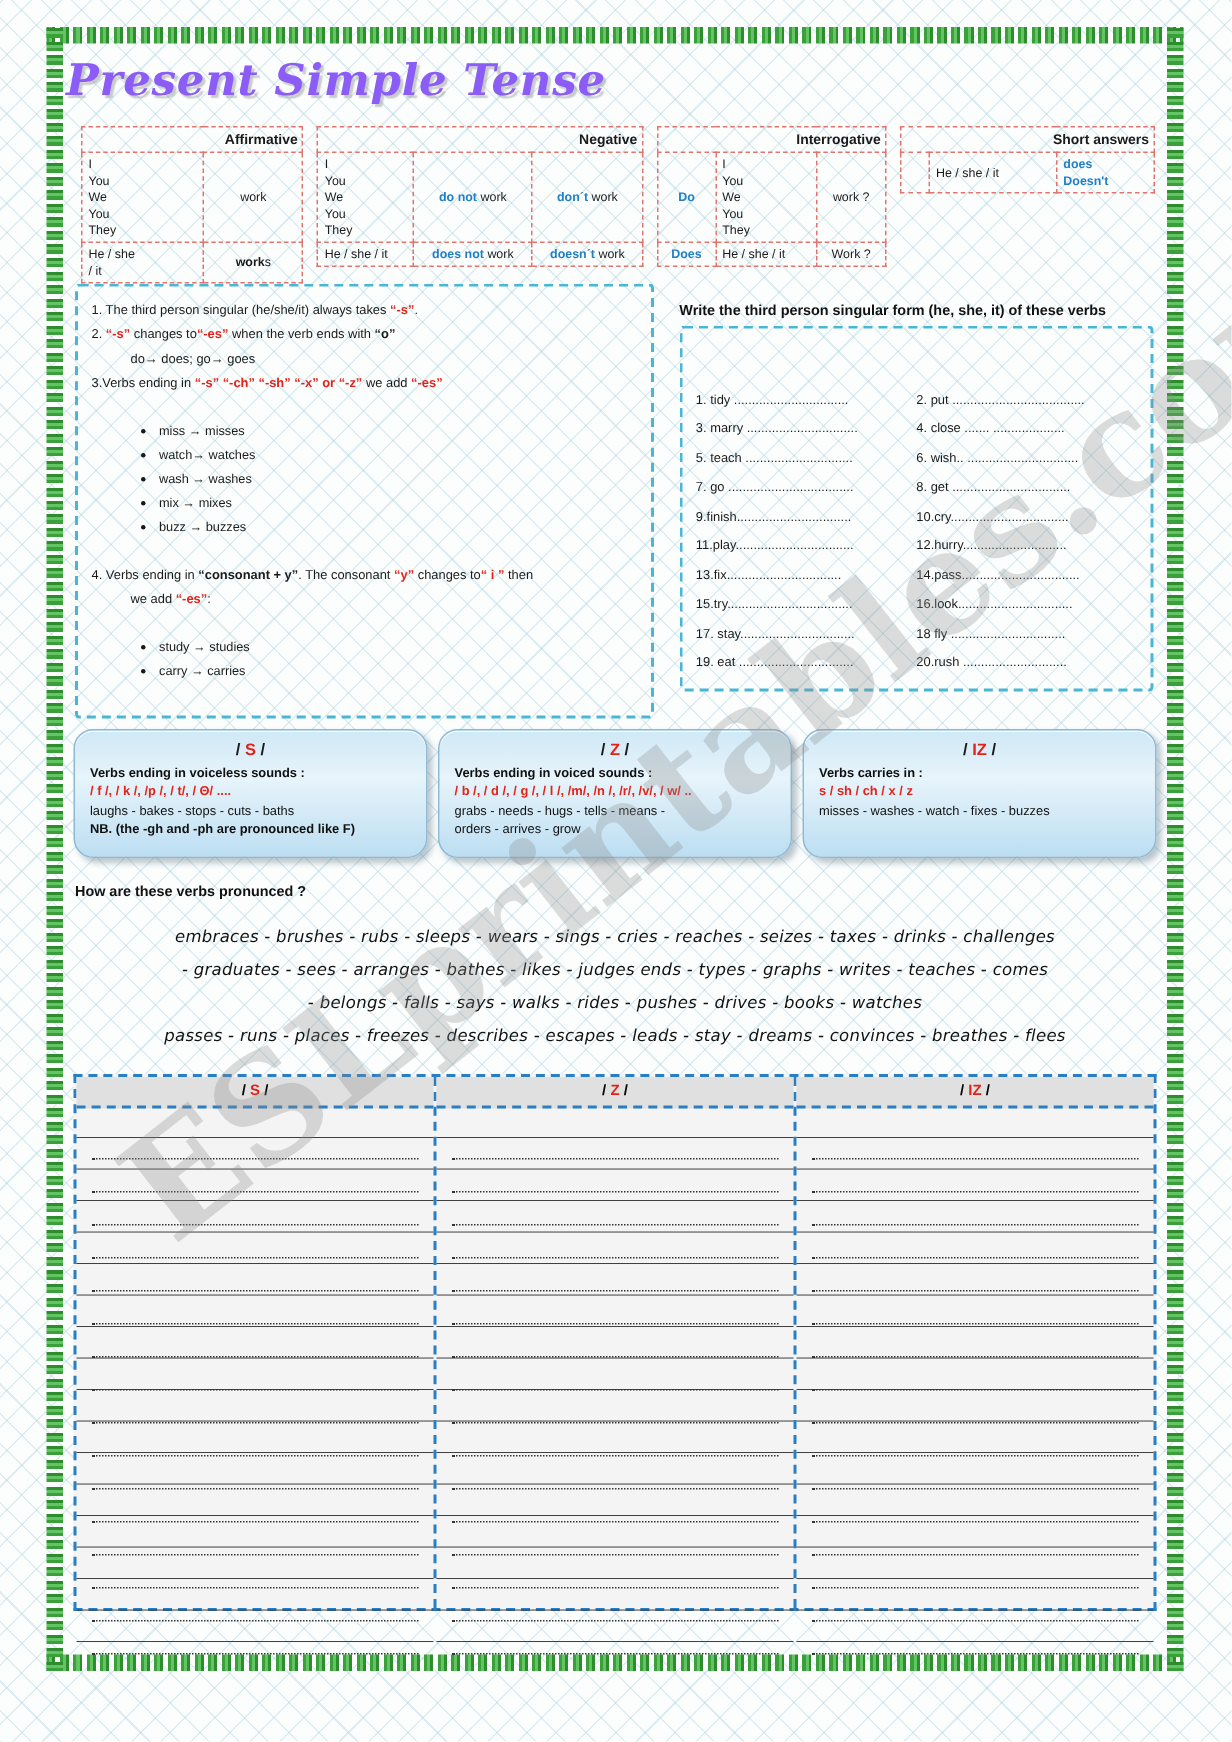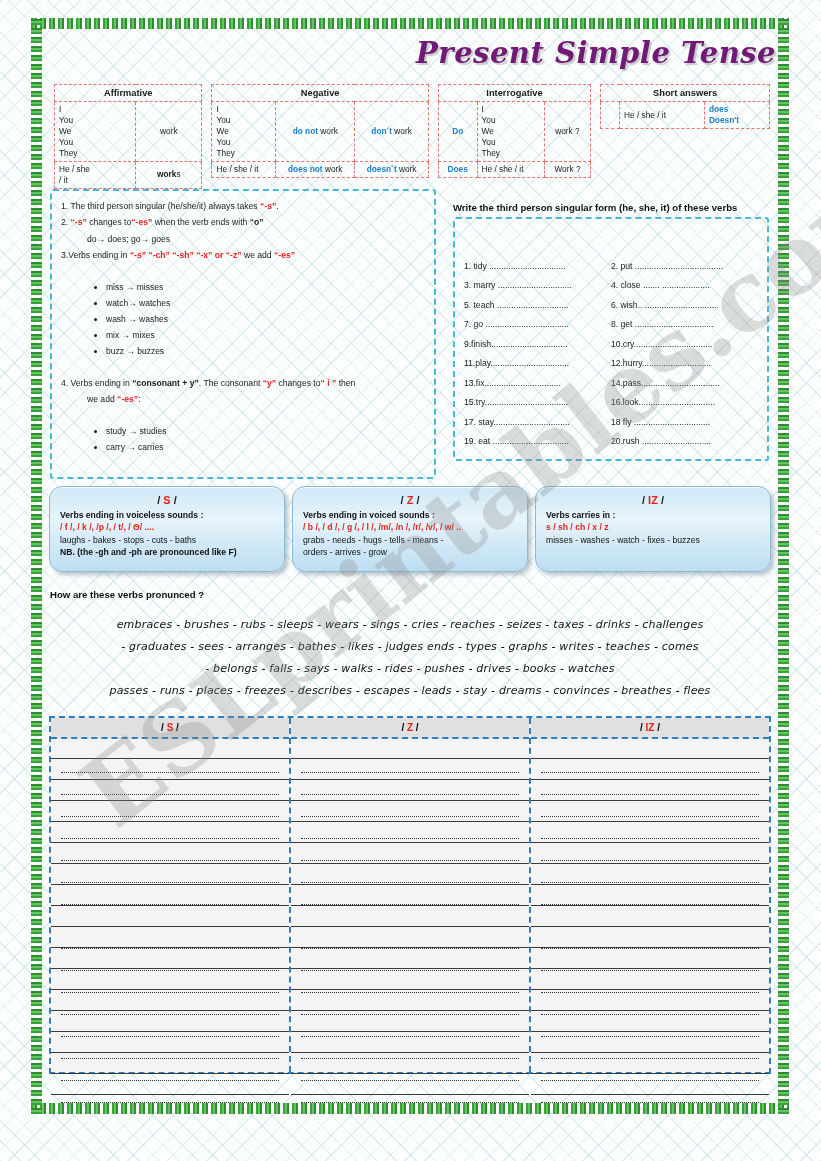--- a/index.html
+++ b/index.html
@@ -39,39 +39,39 @@
   .vine-bottom{bottom:0;}
   .vine-left{left:0;}
   .vine-right{right:0;}
 
   .sheet{
     position:absolute;left:44px;top:30px;width:732px;height:1072px;
   }
 
   
   .title{
-    text-align:right;font-family:"DejaVu Serif",serif;
-    font-style:italic;font-weight:bold;font-size:29px;color:#701a75;
+    text-align:left;font-family:"DejaVu Serif",serif;
+    font-style:italic;font-weight:bold;font-size:29px;color:#8b5cf6;
     letter-spacing:.5px;margin:6px 0 14px 0;
     text-shadow:2px 2px 1px rgba(140,140,140,.45);
   }
 
   
   .tables-row{display:flex;gap:9px;align-items:flex-start;
     padding:0 6px 0 10px;box-sizing:border-box;}
   table.gram{
     border-collapse:collapse;font-size:8.3px;color:#1a1a1a;
     background:transparent;
   }
   table.gram td,table.gram th{
     border:1px dashed #e0756e;padding:2px 4px;vertical-align:middle;
     line-height:1.32;
   }
   table.gram th{
-    font-weight:bold;font-size:9.3px;text-align:center;padding:2px 3px;
+    font-weight:bold;font-size:9.3px;text-align:right;padding:2px 3px;
   }
   .blue{color:#1f7ec4;font-weight:bold;}
   .bold{font-weight:bold;}
   .t-aff{width:153px;}
   .t-neg{width:224px;}
   .t-int{width:158px;}
   .t-short{width:175px;}
   .ctr{text-align:center;}
 
   

